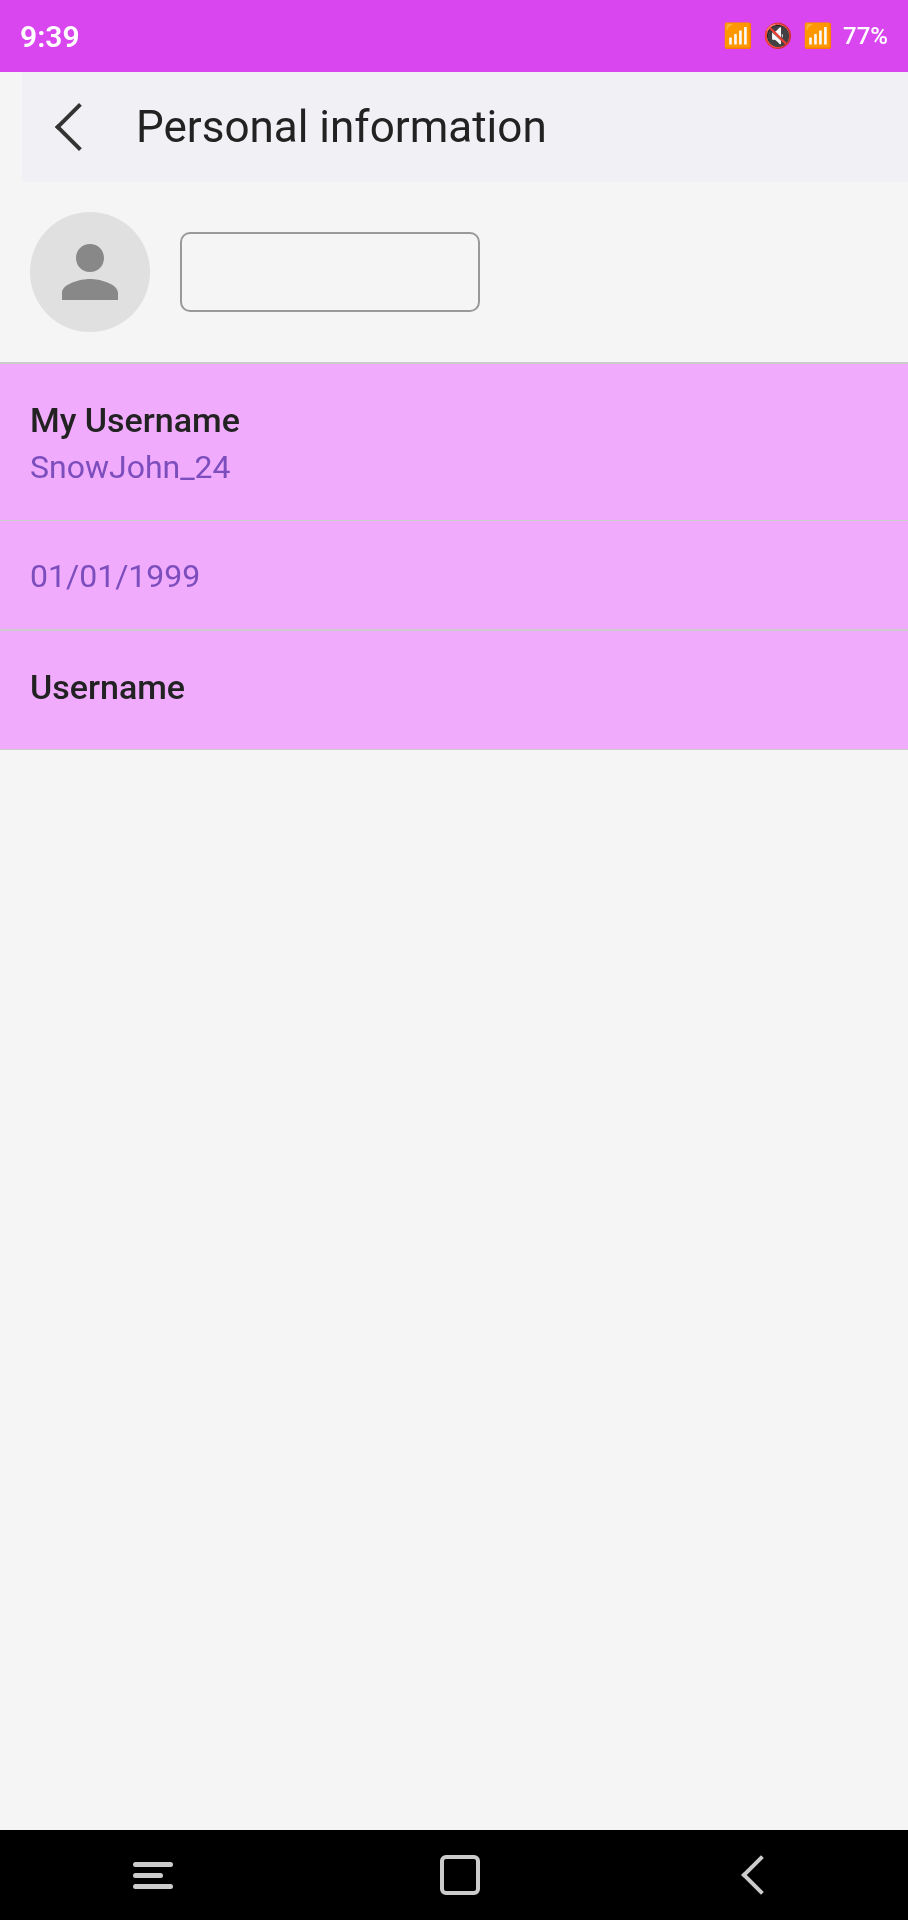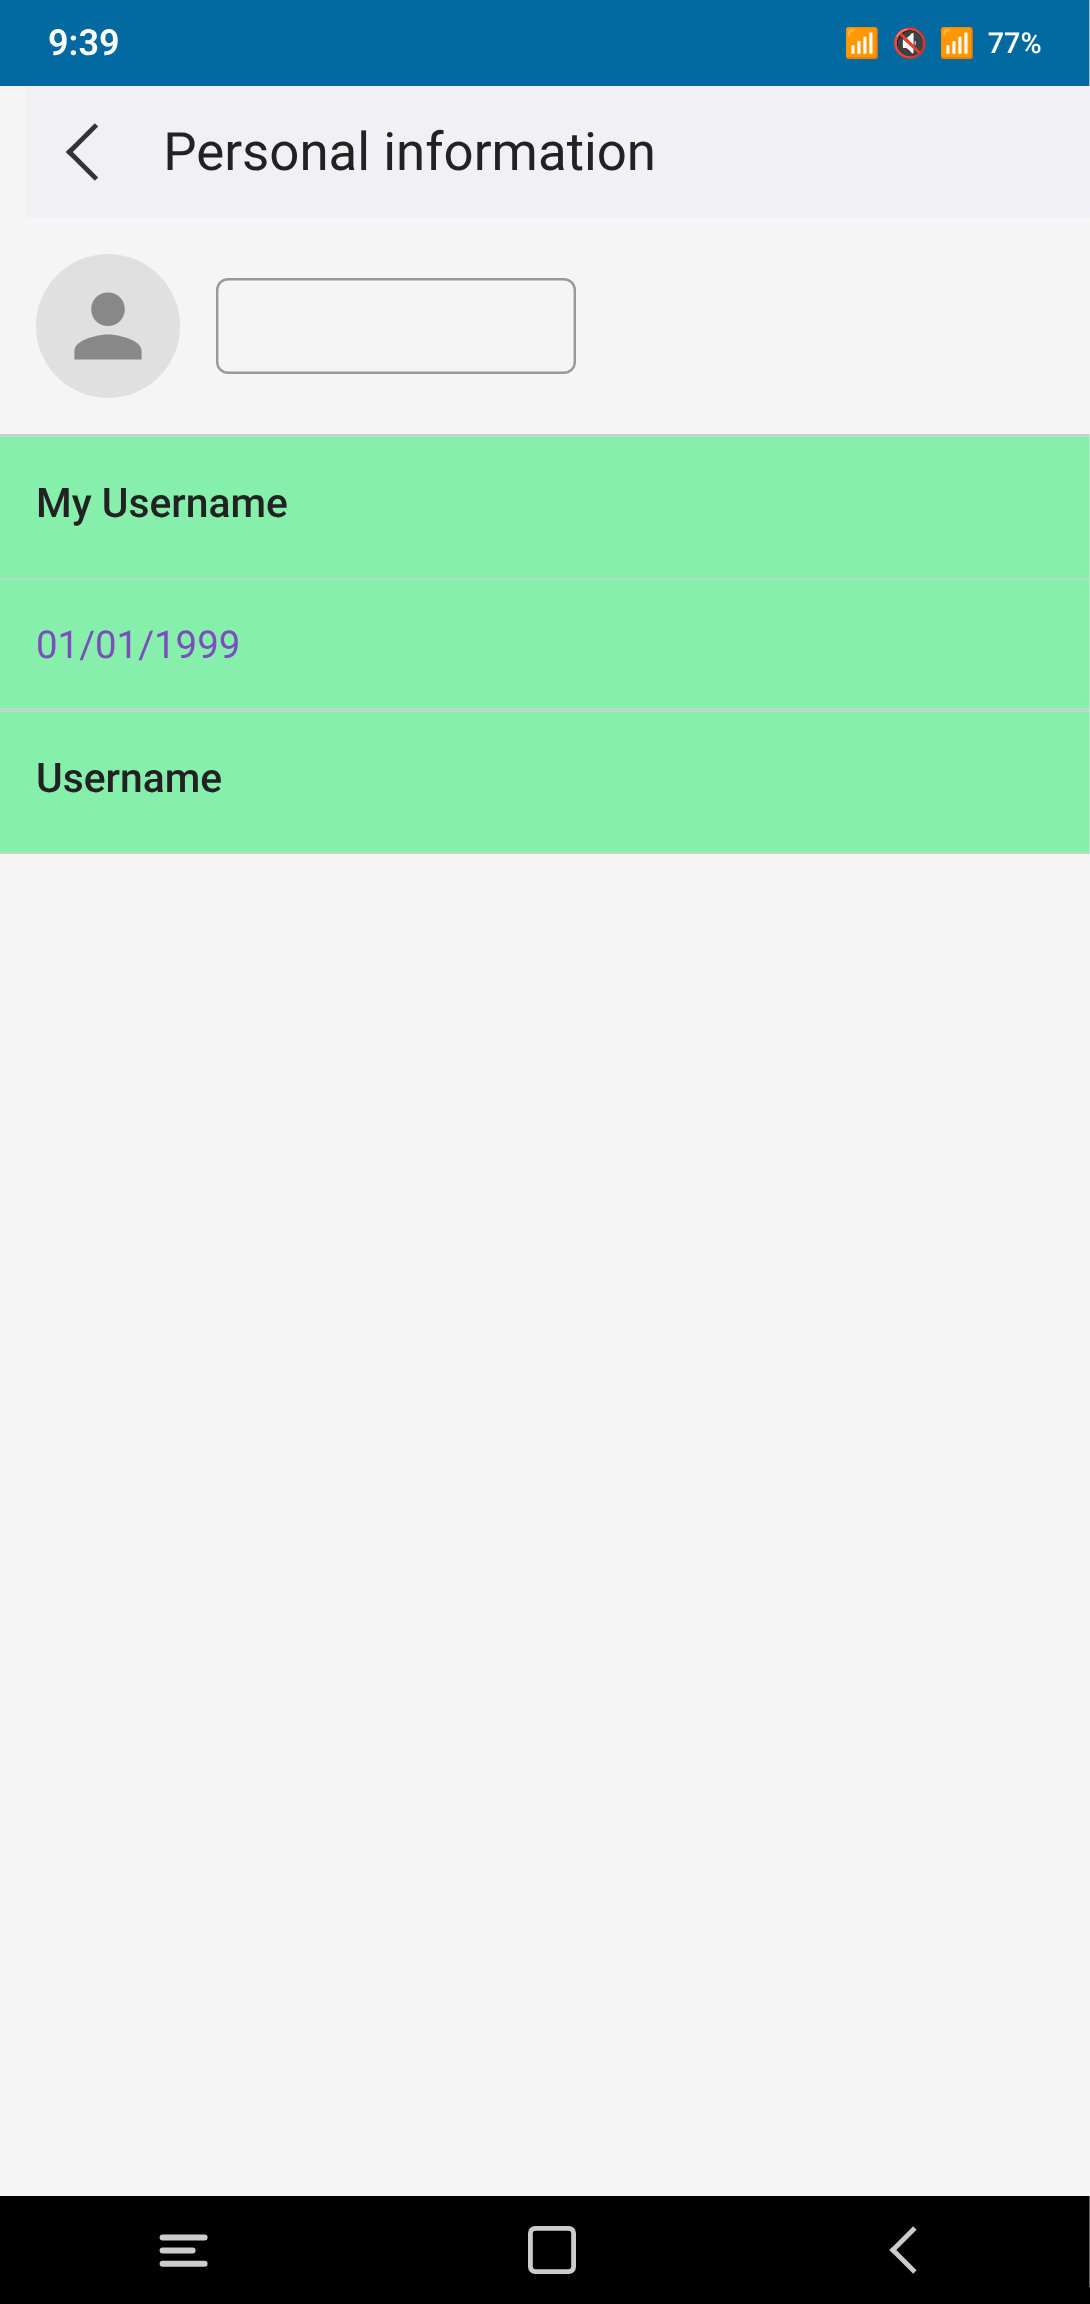--- a/index.html
+++ b/index.html
@@ -14,25 +14,25 @@
       height: 1920px;
       background: #f5f5f5;
       font-family: 'Roboto', Arial, sans-serif;
       overflow: hidden;
     }
 
     
     .status-bar {
       width: 100%;
       height: 72px;
-      background: #0369a1;
+      background: #d946ef;
       display: flex;
       align-items: center;
       justify-content: space-between;
-      padding: 0 40px;
+      padding: 0 20px;
       color: #fff;
       font-size: 28px;
       font-weight: 500;
     }
 
     .status-time {
       font-size: 30px;
       font-weight: 600;
     }
 
@@ -122,21 +122,21 @@
       width: 100%;
       height: 1.5px;
       background: #ccc;
       margin: 0;
     }
 
     
     .info-row {
       width: 100%;
       padding: 36px 30px 34px 30px;
-      background: #86efac;
+      background: #f0abfc;
       cursor: pointer;
     }
 
     .info-row-label {
       font-size: 34px;
       font-weight: 500;
       color: #222;
       margin-bottom: 8px;
     }
 
@@ -239,20 +239,21 @@
         <path d="M12 12c2.7 0 4.8-2.1 4.8-4.8S14.7 2.4 12 2.4 7.2 4.5 7.2 7.2 9.3 12 12 12zm0 2.4c-3.2 0-9.6 1.6-9.6 4.8v2.4h19.2v-2.4c0-3.2-6.4-4.8-9.6-4.8z"></path>
       </svg>
     </div>
     <input class="name-input-box" type="text" value="" placeholder="" style="">
   </div>
 
   <div class="divider"></div>
 
   <div class="info-row">
     <div class="info-row-label">My Username</div>
+    <div class="info-row-value">SnowJohn_24</div>
   </div>
 
   <div class="divider"></div>
 
   <div class="info-row">
     <div class="info-row-value">01/01/1999</div>
   </div>
 
   <div class="divider"></div>
 

